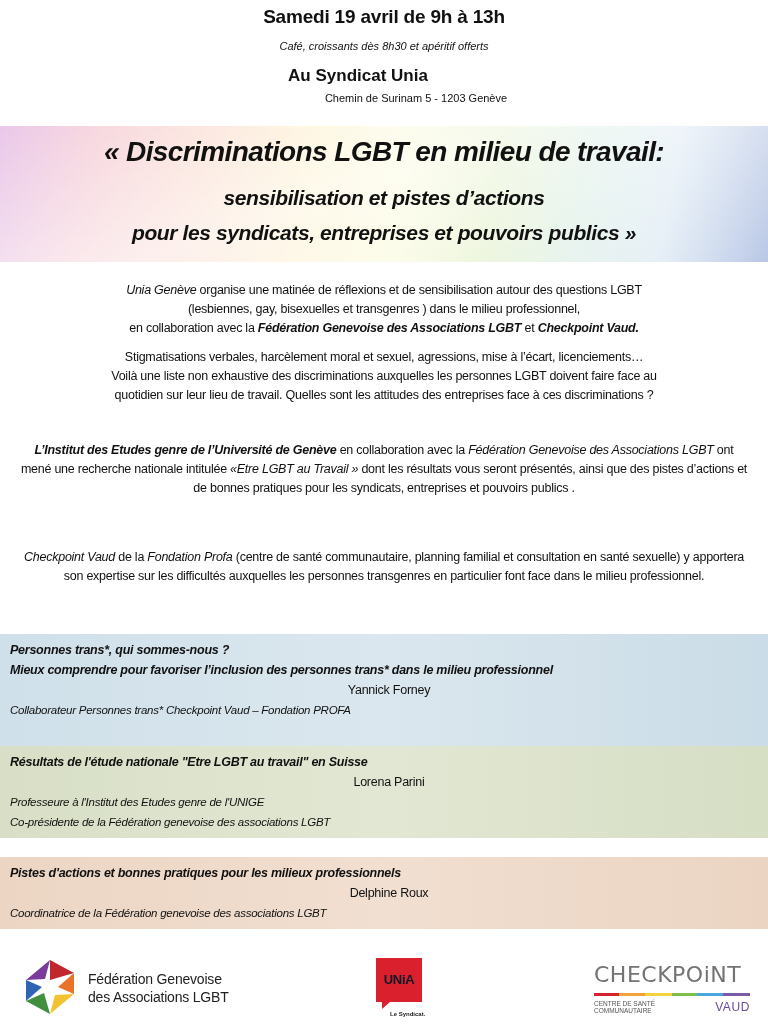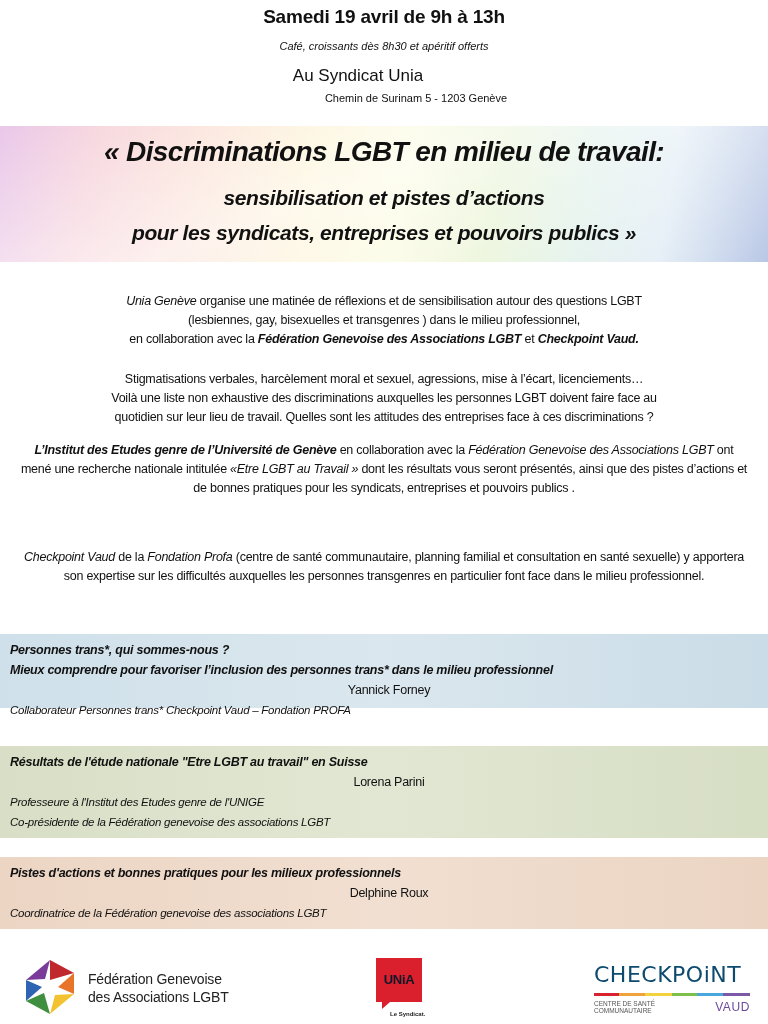--- a/index.html
+++ b/index.html
@@ -4,57 +4,57 @@
 <style>
   html, body { margin: 0; padding: 0; }
   body {
     width: 768px; height: 1024px; overflow: hidden; background: #ffffff;
     font-family: "Liberation Sans", "DejaVu Sans", sans-serif; color: #111;
     position: relative;
   }
   .center { text-align: center; }
   .date { position: absolute; top: 6px; left: 0; width: 768px; font-size: 19px; font-weight: bold; letter-spacing: -0.2px; }
   .date-sub { position: absolute; top: 40px; left: 0; width: 768px; font-size: 11px; font-style: italic; }
-  .venue { position: absolute; top: 66px; left: 0; width: 716px; font-size: 17px; font-weight: normal; }
+  .venue { position: absolute; top: 66px; left: 0; width: 716px; font-size: 17px; font-weight: bold; }
   .address { position: absolute; top: 92px; left: 0; width: 768px; font-size: 11px; padding-left: 32px; }
 
   .banner {
     position: absolute; top: 126px; left: 0; width: 768px; height: 136px;
     background:
       linear-gradient(160deg, rgba(255,255,255,0) 0%, rgba(255,255,255,0.55) 45%, rgba(255,255,255,0) 100%),
       linear-gradient(100deg, #e9c7ea 0%, #f6d3dc 12%, #fbe0d8 25%, #fdf3d6 40%, #fbfbe0 52%, #e8f3d4 64%, #e2f1ea 75%, #e4eef6 86%, #b9c7e6 100%);
   }
   .banner-title { position: absolute; top: 10px; left: 0; width: 768px; font-size: 28px; font-weight: bold; font-style: italic; letter-spacing: -0.6px; }
   .banner-sub1 { position: absolute; top: 60px; left: 0; width: 768px; font-size: 21px; font-weight: bold; font-style: italic; letter-spacing: -0.4px; }
   .banner-sub2 { position: absolute; top: 95px; left: 0; width: 768px; font-size: 21px; font-weight: bold; font-style: italic; letter-spacing: -0.4px; }
 
   .para { position: absolute; left: 20px; width: 728px; font-size: 12.5px; line-height: 19px; text-align: center; letter-spacing: -0.25px; }
-  .p1 { top: 292px; }
-  .p2 { top: 370px; text-align: center; }
+  .p1 { top: 281px; }
+  .p2 { top: 348px; text-align: center; }
   .p3 { top: 441px; }
   .p4 { top: 548px; }
   .it { font-style: italic; }
   .bi { font-style: italic; font-weight: bold; }
 
   .session { position: absolute; left: 0; width: 768px; padding: 6px 0 0 10px; box-sizing: border-box; font-size: 12.5px; line-height: 20px; letter-spacing: -0.25px; }
-  .s1 { top: 634px; height: 74px; background: linear-gradient(90deg, #cfe0ea 0%, #dbe7ee 50%, #cadce7 100%); }
+  .s1 { top: 634px; height: 112px; background: linear-gradient(90deg, #cfe0ea 0%, #dbe7ee 50%, #cadce7 100%); }
   .s2 { top: 746px; height: 92px; background: linear-gradient(90deg, #d8dfc6 0%, #e2e7d3 50%, #d6dec4 100%); }
   .s3 { top: 857px; height: 72px; background: linear-gradient(90deg, #ecd5c3 0%, #f1dfd1 50%, #ebd4c2 100%); }
   .stitle { font-weight: bold; font-style: italic; }
   .speaker { font-weight: normal; text-align: center; }
   .role { font-style: italic; font-size: 11.5px; }
 
   .logo-fed { position: absolute; top: 958px; left: 22px; width: 240px; height: 58px; }
   .fed-text { position: absolute; left: 66px; top: 12px; font-size: 14px; line-height: 18px; color: #222; letter-spacing: -0.2px; }
   .logo-unia { position: absolute; top: 958px; left: 376px; width: 48px; height: 64px; }
   .unia-box { position: absolute; left: 0; top: 0; width: 46px; height: 44px; background: #d9202c; color: #0f172a; font-weight: bold; font-size: 13px; text-align: center; line-height: 44px; letter-spacing: -0.3px; }
   .unia-tail { position: absolute; left: 6px; top: 44px; width: 0; height: 0; border-left: 0 solid transparent; border-right: 8px solid transparent; border-top: 7px solid #d9202c; }
   .unia-tag { position: absolute; left: 14px; top: 53px; font-size: 6px; font-weight: bold; color: #222; white-space: nowrap; }
   .logo-cp { position: absolute; top: 962px; left: 594px; width: 160px; height: 56px; }
-  .cp-word { position: absolute; left: 0; top: 0; font-size: 22px; letter-spacing: 0.5px; color: #0c4a6e; font-family: "DejaVu Sans", sans-serif; }
+  .cp-word { position: absolute; left: 0; top: 0; font-size: 22px; letter-spacing: 0.5px; color: #737373; font-family: "DejaVu Sans", sans-serif; }
   .cp-bar { position: absolute; left: 0; top: 31px; width: 156px; height: 3px; background: linear-gradient(90deg, #d7232f 0%, #d7232f 16%, #f0a33a 16%, #f0a33a 33%, #f2d33f 33%, #f2d33f 50%, #7ebf4a 50%, #7ebf4a 66%, #4aa7dd 66%, #4aa7dd 83%, #7b59a6 83%, #7b59a6 100%); }
   .cp-sub { position: absolute; left: 0; top: 38px; font-size: 6.5px; line-height: 7px; color: #555; }
   .cp-vaud { position: absolute; right: 4px; top: 38px; font-size: 12px; color: #6b4a9a; letter-spacing: 0.6px; }
 </style>
 </head>
 <body>
 
 <div class="center date">Samedi 19 avril de 9h à 13h</div>
 <div class="center date-sub">Café, croissants dès 8h30 et apéritif offerts</div>
 <div class="center venue">Au Syndicat Unia</div>

